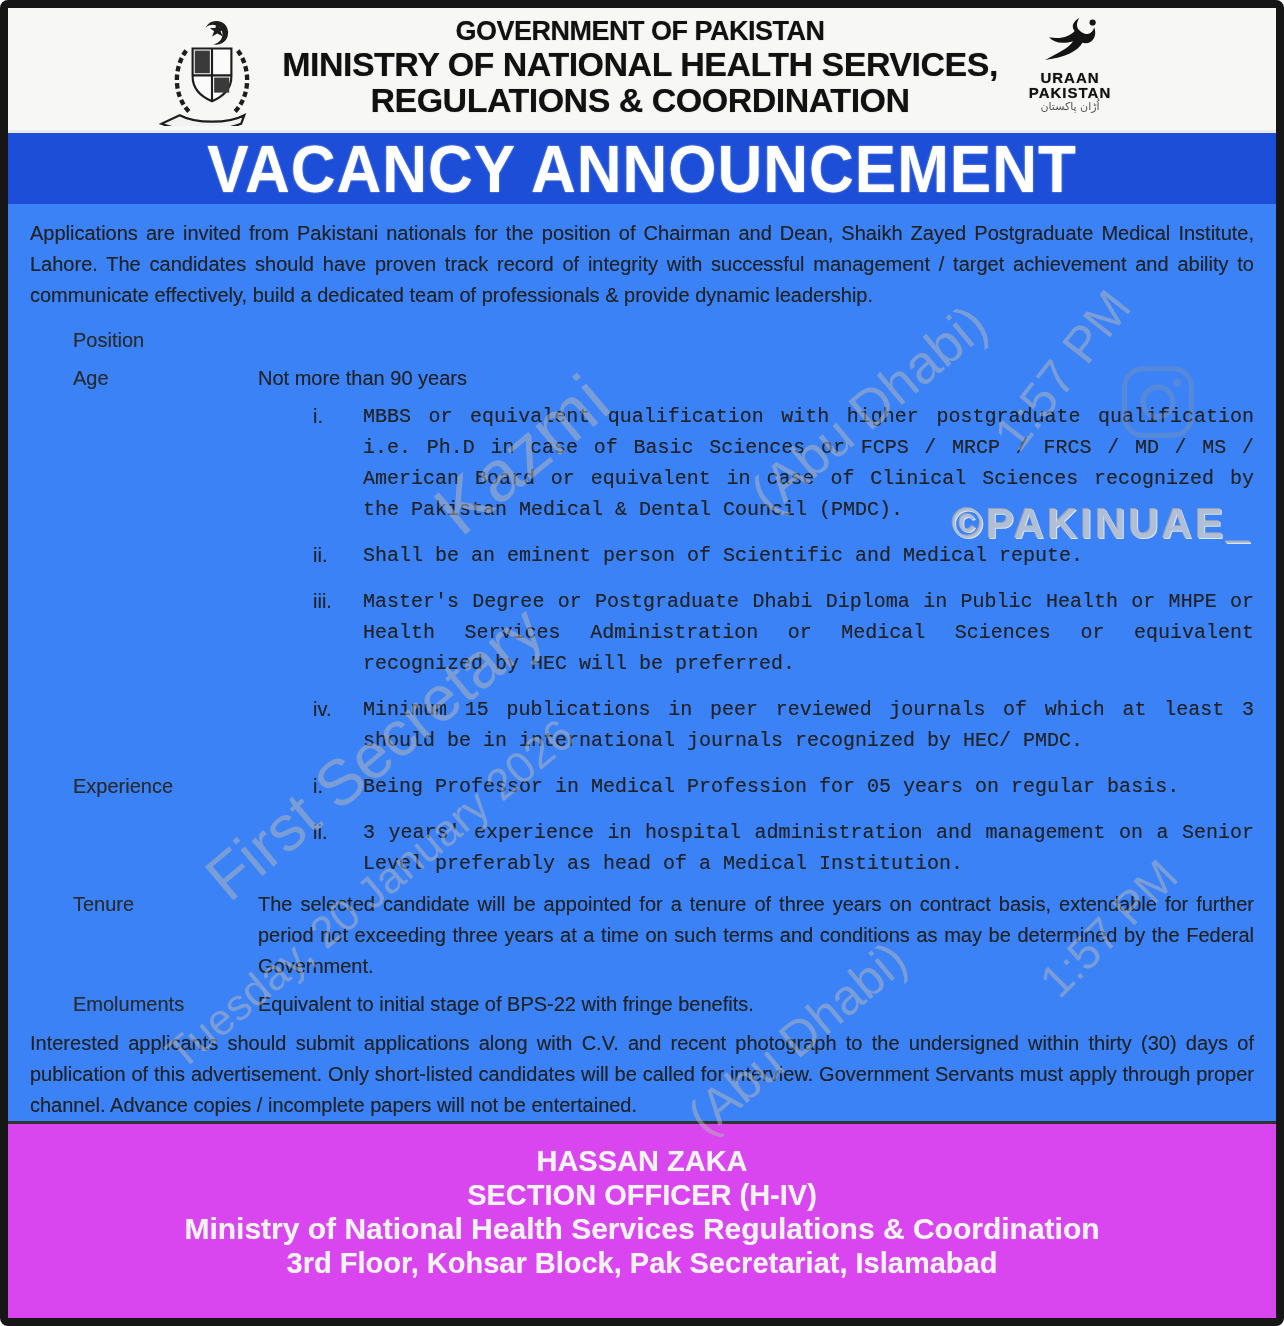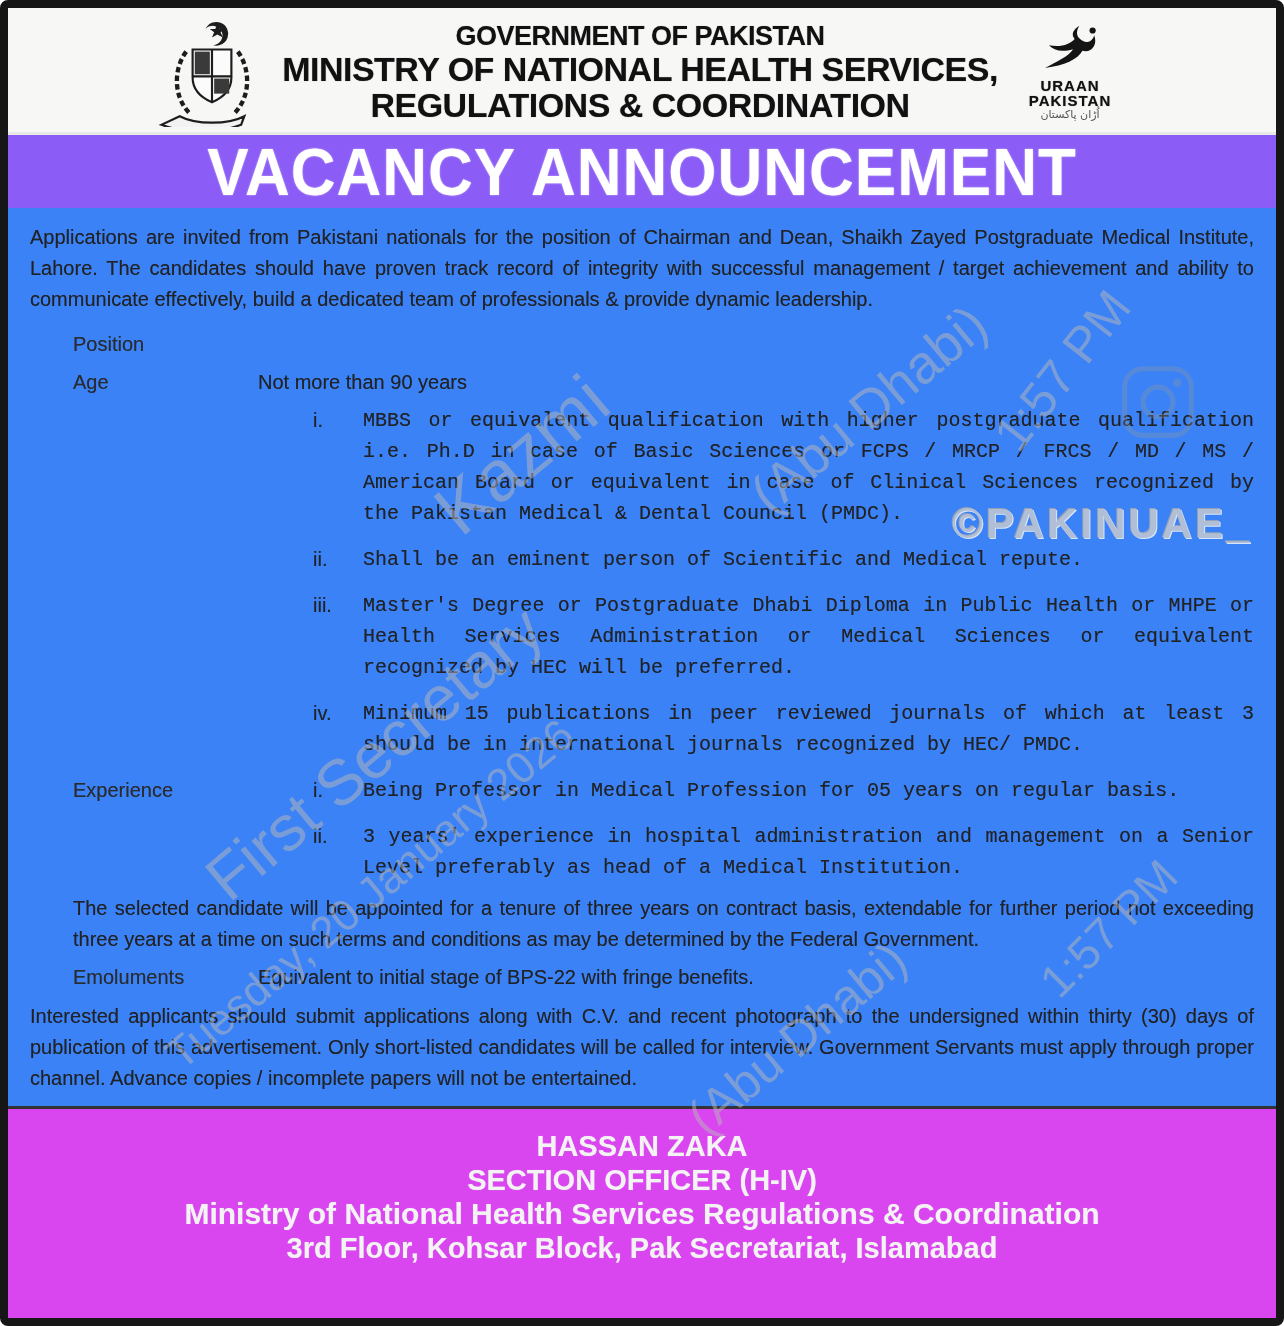--- a/index.html
+++ b/index.html
@@ -4,35 +4,35 @@
 <style>
   * { margin:0; padding:0; box-sizing:border-box; }
   html,body { background:#ffffff; }
   body { font-family:"Liberation Sans", sans-serif; }
 
   .page { position:relative; width:1284px; height:1326px; background:#fff; overflow:hidden; }
   .frame { position:absolute; inset:0; border:8px solid #161616; border-radius:8px;
            background:#f6f6f4; display:flex; flex-direction:column; overflow:hidden; }
 
   
-  .masthead { height:124px; background:#f7f7f5; display:flex; align-items:center;
+  .masthead { height:124px; background:#f7f7f5; display:flex; 
               padding:6px 150px 4px 150px; }
   .emblem { width:108px; height:112px; flex:0 0 auto; }
   .masthead-text { flex:1 1 auto; text-align:center; color:#111; padding-top:2px;
                    text-shadow:0 0 1px rgba(0,0,0,.45); letter-spacing:-.5px; }
   .masthead-text .govt { font-size:27px; font-weight:700; line-height:30px; }
   .masthead-text .ministry { font-size:34px; font-weight:700; line-height:36px; }
   .uraan { width:112px; flex:0 0 auto; text-align:center; color:#111; }
   .uraan svg { display:block; margin:0 auto; }
   .uraan-word { font-size:15px; font-weight:700; line-height:15px; letter-spacing:1px;
                 text-shadow:0 0 1px rgba(0,0,0,.5); }
   .uraan-urdu { font-family:"DejaVu Sans", sans-serif; font-size:11px; line-height:13px; color:#555; }
 
   
-  .banner { height:76px; background:#8b5cf6; display:flex; align-items:center; justify-content:center;
+  .banner { height:76px; background:#1d4ed8; display:flex; align-items:center; justify-content:center;
             border-top:3px solid #e9e9e9; }
   .banner span { color:#fff; font-size:62px; font-weight:700; letter-spacing:1px;
                  transform:scaleY(1.08); text-shadow:0 0 2px rgba(255,255,255,.55); white-space:nowrap; }
 
   
   .content { flex:1 1 auto; background:#3b82f6; color:#222; padding:14px 22px 0 22px;
              font-size:20px; line-height:31px; text-shadow:0 0 .5px rgba(0,0,0,.35); }
   .intro { text-align:justify; margin-bottom:14px; }
   .row { display:flex; padding-left:43px; margin-bottom:7px; }
   .row .label { width:185px; flex:0 0 auto; color:#2b2b2b; }
@@ -154,20 +154,21 @@
             <div class="itext">Being Professor in Medical Profession for 05 years on regular basis.</div>
           </div>
           <div class="item">
             <div class="inum">ii.</div>
             <div class="itext">3 years' experience in hospital administration and management on a Senior Level preferably as head of a Medical Institution.</div>
           </div>
         </div>
       </div>
 
       <div class="row">
+        <div class="label">Tenure</div>
         <div class="value">The selected candidate will be appointed for a tenure of three years on contract basis, extendable for further period not exceeding three years at a time on such terms and conditions as may be determined by the Federal Government.</div>
       </div>
 
       <div class="row">
         <div class="label">Emoluments</div>
         <div class="value">Equivalent to initial stage of BPS-22 with fringe benefits.</div>
       </div>
 
       <p class="closing">Interested applicants should submit applications along with C.V. and recent photograph to the undersigned within thirty (30) days of publication of this advertisement. Only short-listed candidates will be called for interview. Government Servants must apply through proper channel. Advance copies / incomplete papers will not be entertained.</p>
     </main>

